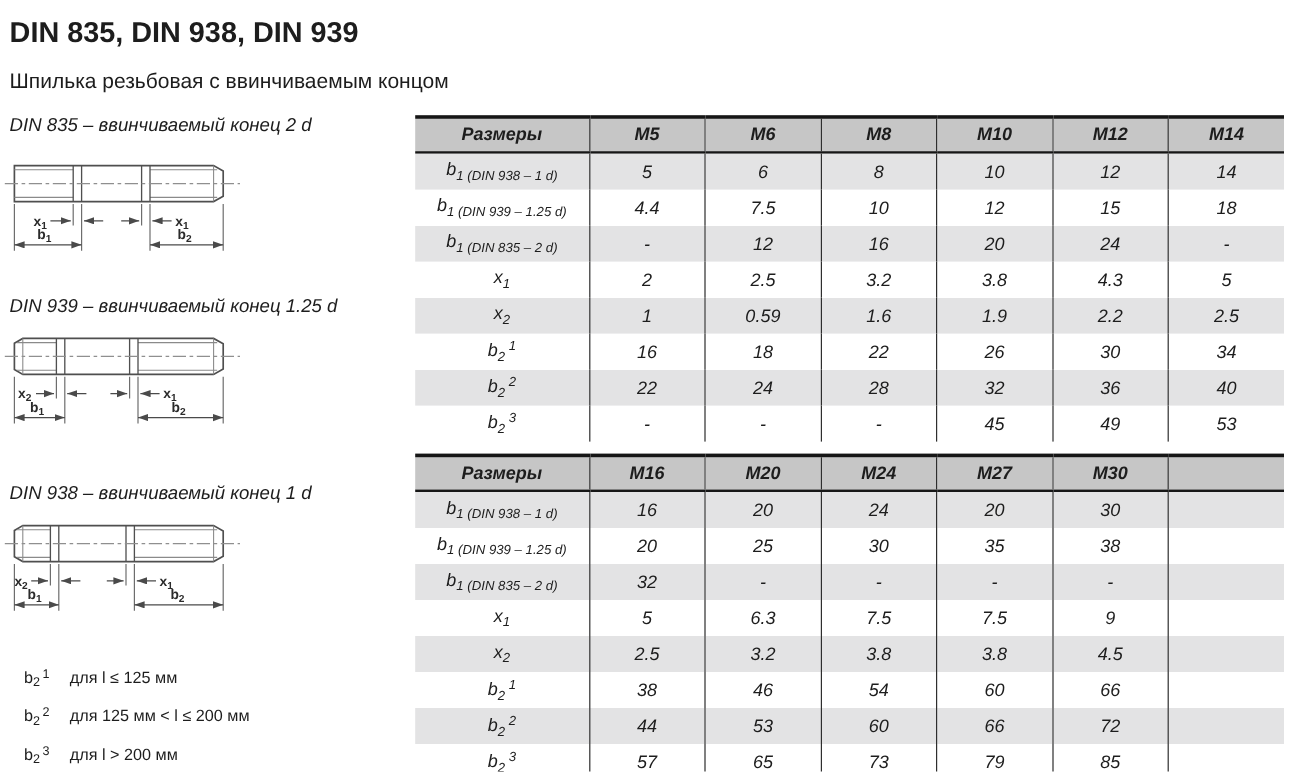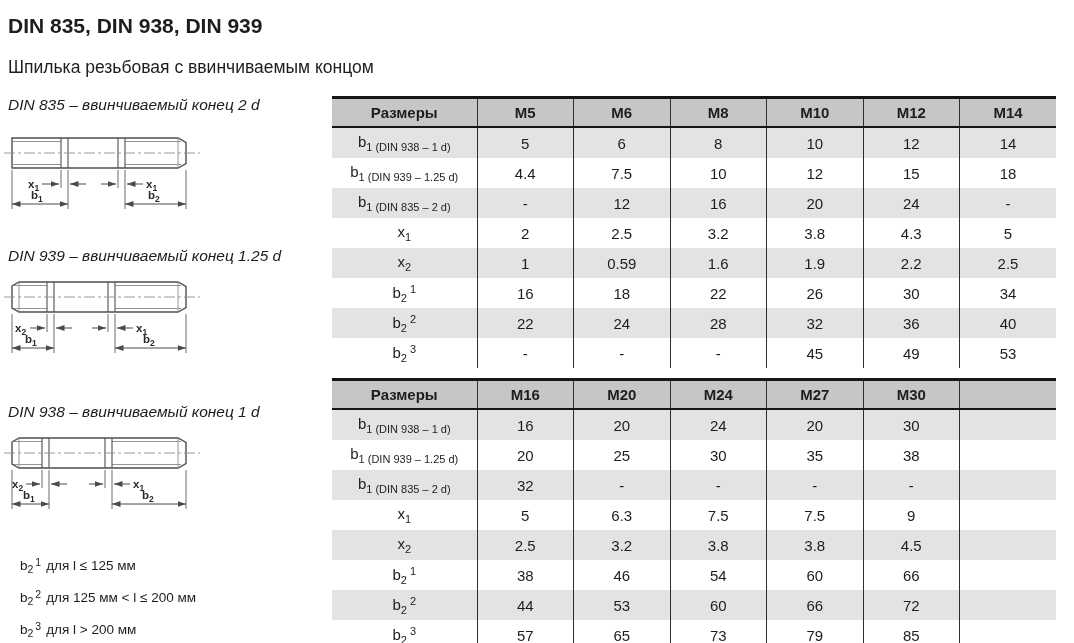--- a/index.html
+++ b/index.html
@@ -1,59 +1,59 @@
 <!DOCTYPE html>
 <html><head>
 <meta charset="utf-8">
 <style>
   html,body{margin:0;padding:0;}
   body{
     width:1074px;height:643px;position:relative;overflow:hidden;
     background:#ffffff;color:#1d1d1d;
     font-family:"Liberation Sans",sans-serif;
   }
-  .page-title{position:absolute;left:8px;top:2px;font-size:21px;font-weight:bold;margin-top:12px;}
+  .page-title{position:absolute;left:8px;top:2px;font-size:24px;font-weight:bold;margin-top:12px;}
   .subtitle{position:absolute;left:8px;top:57px;font-size:17.5px;}
   .draw-title{position:absolute;left:8px;font-size:15.5px;white-space:nowrap;font-style:italic;}
   #dt1{top:96px}#dt2{top:247px}#dt3{top:403px}
   svg.drawing{position:absolute;left:2px;}
   #svg1{top:130px}#svg2{top:274px}#svg3{top:430px}
 
   
   .s-out{stroke:#4f4f4f;stroke-width:1.4;fill:none}
   .s-b{stroke:#4f4f4f;stroke-width:1.1;fill:none}
   .s-thin{stroke:#8a8a8a;stroke-width:0.9;fill:none}
   .s-ext{stroke:#6d6d6d;stroke-width:1;fill:none}
   .s-dim{stroke:#4a4a4a;stroke-width:1;fill:none}
   .s-cl{stroke:#8f8f8f;stroke-width:0.9;stroke-dasharray:11 3 3 3;fill:none}
   svg text{font-family:"Liberation Sans",sans-serif;font-size:11.5px;font-weight:bold;fill:#2b2b2b}
   tspan.ss{font-size:8.5px}
 
   
-  table.tbl{position:absolute;left:332px;width:724px;border-collapse:collapse;
-    table-layout:fixed;font-size:15px;}
+  table.tbl{position:absolute;left:346px;width:724px;border-collapse:collapse;
+    table-layout:fixed;font-size:15px;font-style:italic;}
   #tbl1{top:96px}#tbl2{top:378px}
   .tbl col.c-label{width:145px;}
   .tbl th,.tbl td{height:30px;padding:0;text-align:center;vertical-align:middle;
     font-weight:normal;overflow:hidden;white-space:nowrap;}
   .tbl thead th{background:#c6c6c6;font-weight:bold;height:27px;
     border-top:3px solid #161616;border-bottom:2.5px solid #161616;}
   .tbl tr > *:not(:first-child){border-left:1.5px solid #2e2e2e;}
   .tbl tbody tr:nth-child(odd){background:#e3e3e4;}
   .lbl-sub{font-size:11px;vertical-align:-4px;}
   .lbl-note{font-size:11px;vertical-align:-4px;}
   .lbl-sup{font-size:11px;vertical-align:5px;}
   tbody th .lbl-sup{margin-left:3px;}
 
   
   .footnote{position:absolute;left:20px;font-size:13.5px;white-space:nowrap;}
   #fn1{top:556px}#fn2{top:588px}#fn3{top:620px}
   .footnote .lbl-sub{font-size:10.5px;vertical-align:-3px;}
   .footnote .lbl-sup{font-size:10.5px;vertical-align:4px;margin-left:2px;}
-  .fn-text{margin-left:5px;}
+  .fn-text{margin-left:17px;}
 </style>
 </head>
 <body>
 
 <svg width="0" height="0" style="position:absolute">
   <defs>
     <marker id="aE" markerWidth="9" markerHeight="7" refX="8.5" refY="3" orient="auto" markerUnits="userSpaceOnUse">
       <path d="M0,0 L8.5,3 L0,6 Z" fill="#4a4a4a"></path>
     </marker>
     <marker id="aS" markerWidth="9" markerHeight="7" refX="8.5" refY="3" orient="auto-start-reverse" markerUnits="userSpaceOnUse">

